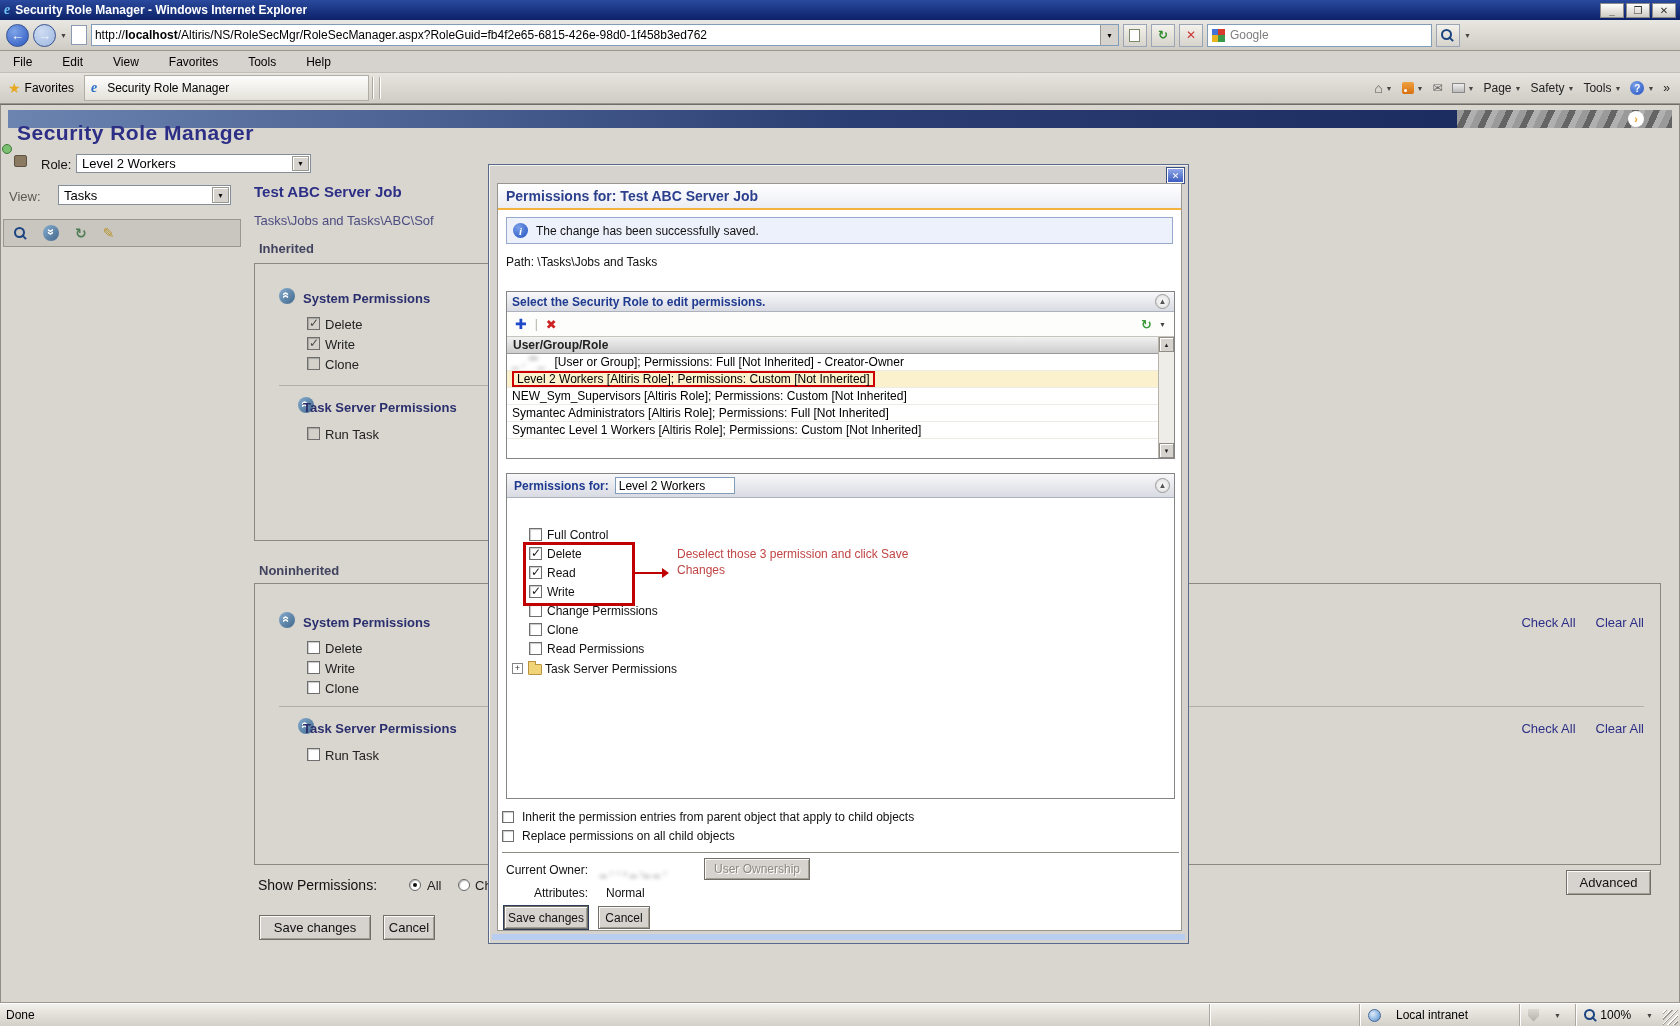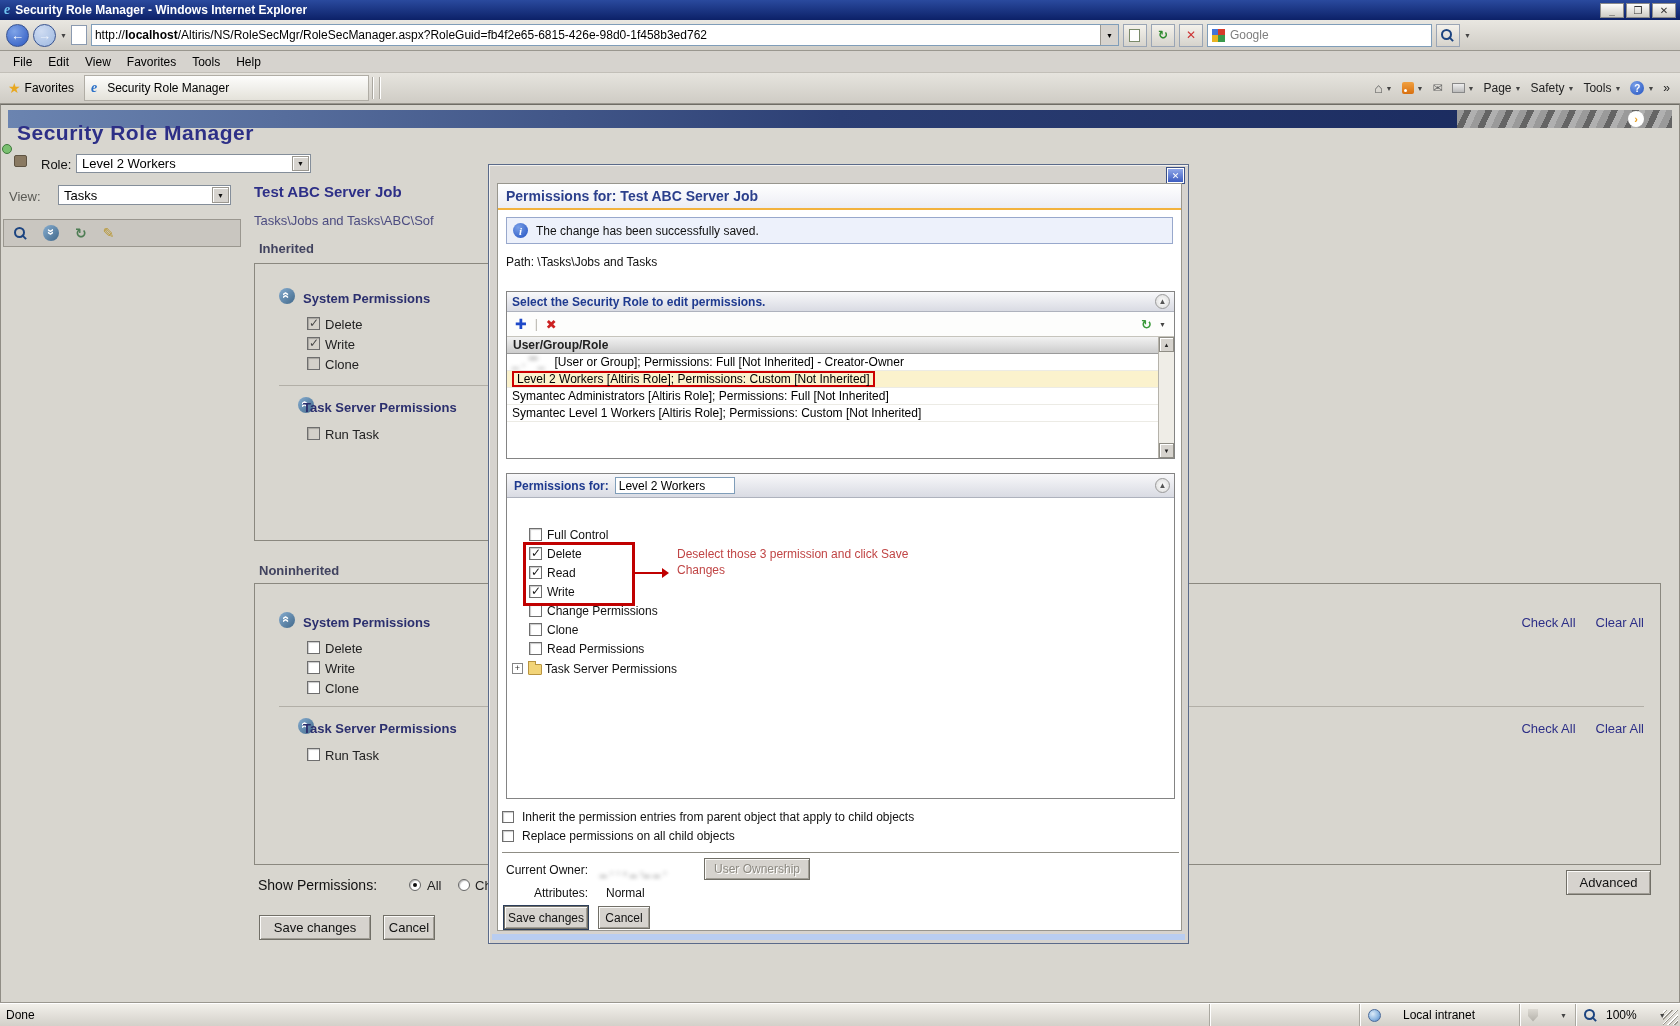--- a/index.html
+++ b/index.html
@@ -22,21 +22,21 @@
 .urlbox{width:1028px;height:22px;background:#fff;border:1px solid #7f9db9;display:flex;align-items:center;padding:5px 3px;font-size:12px;white-space:nowrap;overflow:hidden;position:relative}
 .urlbox .drop{position:absolute;right:0;top:0;bottom:0;width:18px;background:#d6d3ce;border-left:1px solid #9a978f;display:flex;align-items:center;justify-content:center;font-size:7px}
 .sqbtn{width:24px;height:23px;background:linear-gradient(#f4f2ec,#d6d3cc);border:1px solid #9aa5b5;display:flex;align-items:center;justify-content:center;font-weight:bold}
 .searchbox{width:225px;height:23px;background:#fff;border:1px solid #7f9db9;display:flex;align-items:center;gap:5px;padding:0 4px;color:#7e7e7e}
 .glogo{width:13px;height:13px;display:grid;grid-template:1fr 1fr / 1fr 1fr}
 .glogo i:nth-child(1){background:#4274d8}.glogo i:nth-child(2){background:#d83a2a}
 .glogo i:nth-child(3){background:#e8b422}.glogo i:nth-child(4){background:#3a9a4c}
 .mag{width:13px;height:13px;position:relative;display:inline-block}
 .mag::before{content:"";position:absolute;width:7px;height:7px;border:2px solid #1c4480;border-radius:50%;left:0;top:0}
 .mag::after{content:"";position:absolute;width:6px;height:2px;background:#1c4480;transform:rotate(45deg);left:7px;top:9px}
-.menubar{position:absolute;top:51px;left:0;right:0;height:22px;background:#d6d3ce;display:flex;align-items:center;gap:2px;padding:0 6px;border-bottom:1px solid #c2bfb8}
+.menubar{position:absolute;top:51px;left:0;right:0;height:22px;background:#d6d3ce;display:flex;align-items:center;gap:16px;padding:0 6px;border-bottom:1px solid #c2bfb8}
 .menuitem{padding:2px 7px;font-size:12px}
 .favbar{position:absolute;top:73px;left:0;right:0;height:31px;background:linear-gradient(#e6e4de,#cfccc5);border-bottom:1px solid #98958d;display:flex;align-items:center;padding:0 4px}
 .star{color:#e8a820;font-size:14px;margin:0 4px}
 .tab{width:285px;height:26px;margin-left:10px;background:linear-gradient(#fdfdfc,#e4e2da);border:1px solid #b0ada5;display:flex;align-items:center;gap:5px;padding:0 6px;font-size:12px}
 .vsep{width:1px;height:22px;background:#aaa79f;box-shadow:1px 0 0 #fff;margin:0 3px}
 .cmdarea{margin-left:auto;display:flex;align-items:center;gap:9px;padding-right:6px;color:#222}
 .cmditem{display:flex;align-items:center;gap:3px;font-size:12px}
 .house{font-size:14px;color:#555}
 .feed{width:12px;height:12px;border-radius:2px;background:linear-gradient(#f0a040,#d87010);position:relative}
 .feed::after{content:"";position:absolute;left:2px;bottom:2px;width:3px;height:3px;border-radius:50%;background:#fff}
@@ -123,21 +123,21 @@
 .anntext{position:absolute;left:170px;top:48px;width:260px;font-size:12px;color:#c04545;line-height:16px}
 .dchk{position:absolute;font-size:12px;color:#111}
 .dchk .cbx{position:absolute;left:0;top:1px;width:12px;height:12px;background:#fff;border:1px solid #6e6e6e;box-shadow:inset 1px 1px 1px rgba(0,0,0,.22)}
 .dchk .ctext{margin-left:20px;display:inline-block}
 .dhr{position:absolute;left:4px;width:677px;height:1px;background:#8f8d85;box-shadow:0 1px 0 #fff}
 .dtext{position:absolute;font-size:12px;color:#111}
 
 
 .statusbar{position:absolute;left:0;right:0;bottom:0;height:23px;background:linear-gradient(#f2f0ea,#d3d0c9);border-top:1px solid #fff;box-shadow:0 -1px 0 #9a978f;display:flex;align-items:center;font-size:12px}
 .sb-status{padding-left:6px;flex:1}
-.seg{border-left:1px solid #aaa8a0;box-shadow:inset 1px 0 0 #fff;height:100%;display:flex;align-items:center;gap:22px;padding:0 8px}
+.seg{border-left:1px solid #aaa8a0;box-shadow:inset 1px 0 0 #fff;height:100%;display:flex;align-items:center;gap:15px;padding:0 8px}
 .globe{width:13px;height:13px;border-radius:50%;background:radial-gradient(circle at 35% 35%,#dcebf8,#89b4e0 60%,#4f7fc0);border:1px solid #4a6a9a}
 .shield{width:11px;height:13px;background:linear-gradient(#dcd9d2,#b2afa8);clip-path:polygon(0 0,100% 0,100% 58%,50% 100%,0 58%)}
 .grip{width:15px;height:15px;margin:4px 2px 0 2px;background:repeating-linear-gradient(-45deg,transparent 0 2px,#9b988f 2px 3px,#fff 3px 4px)}
 </style>
 </head>
 <body>
 
 <div class="titlebar">
   <span class="ie-ico">e</span>
   <span class="wtitle">Security Role Manager - Windows Internet Explorer</span>
@@ -346,20 +346,23 @@
         </div>
         <div class="grid">
           <div class="ghdr">User/Group/Role</div>
           <div class="grow">
             <span class="redacted">_ .  ''''_</span>
             <span>[User or Group]; Permissions: Full [Not Inherited] - Creator-Owner</span>
           </div>
           <div class="grow hl">
             <span class="redbox">Level 2 Workers [Altiris Role]; Permissions: Custom [Not Inherited]</span>
           </div>
+          <div class="grow">
+              <span>NEW_Sym_Supervisors [Altiris Role]; Permissions: Custom [Not Inherited]</span>
+            </div>
           <div class="grow">
               <span>Symantec Administrators [Altiris Role]; Permissions: Full [Not Inherited]</span>
             </div>
           <div class="grow">
               <span>Symantec Level 1 Workers [Altiris Role]; Permissions: Custom [Not Inherited]</span>
             </div>
           <div class="gscroll">
             <span class="scrollbtn" style="top:0">▲</span>
             <span class="scrollbtn" style="bottom:0">▼</span>
           </div>

